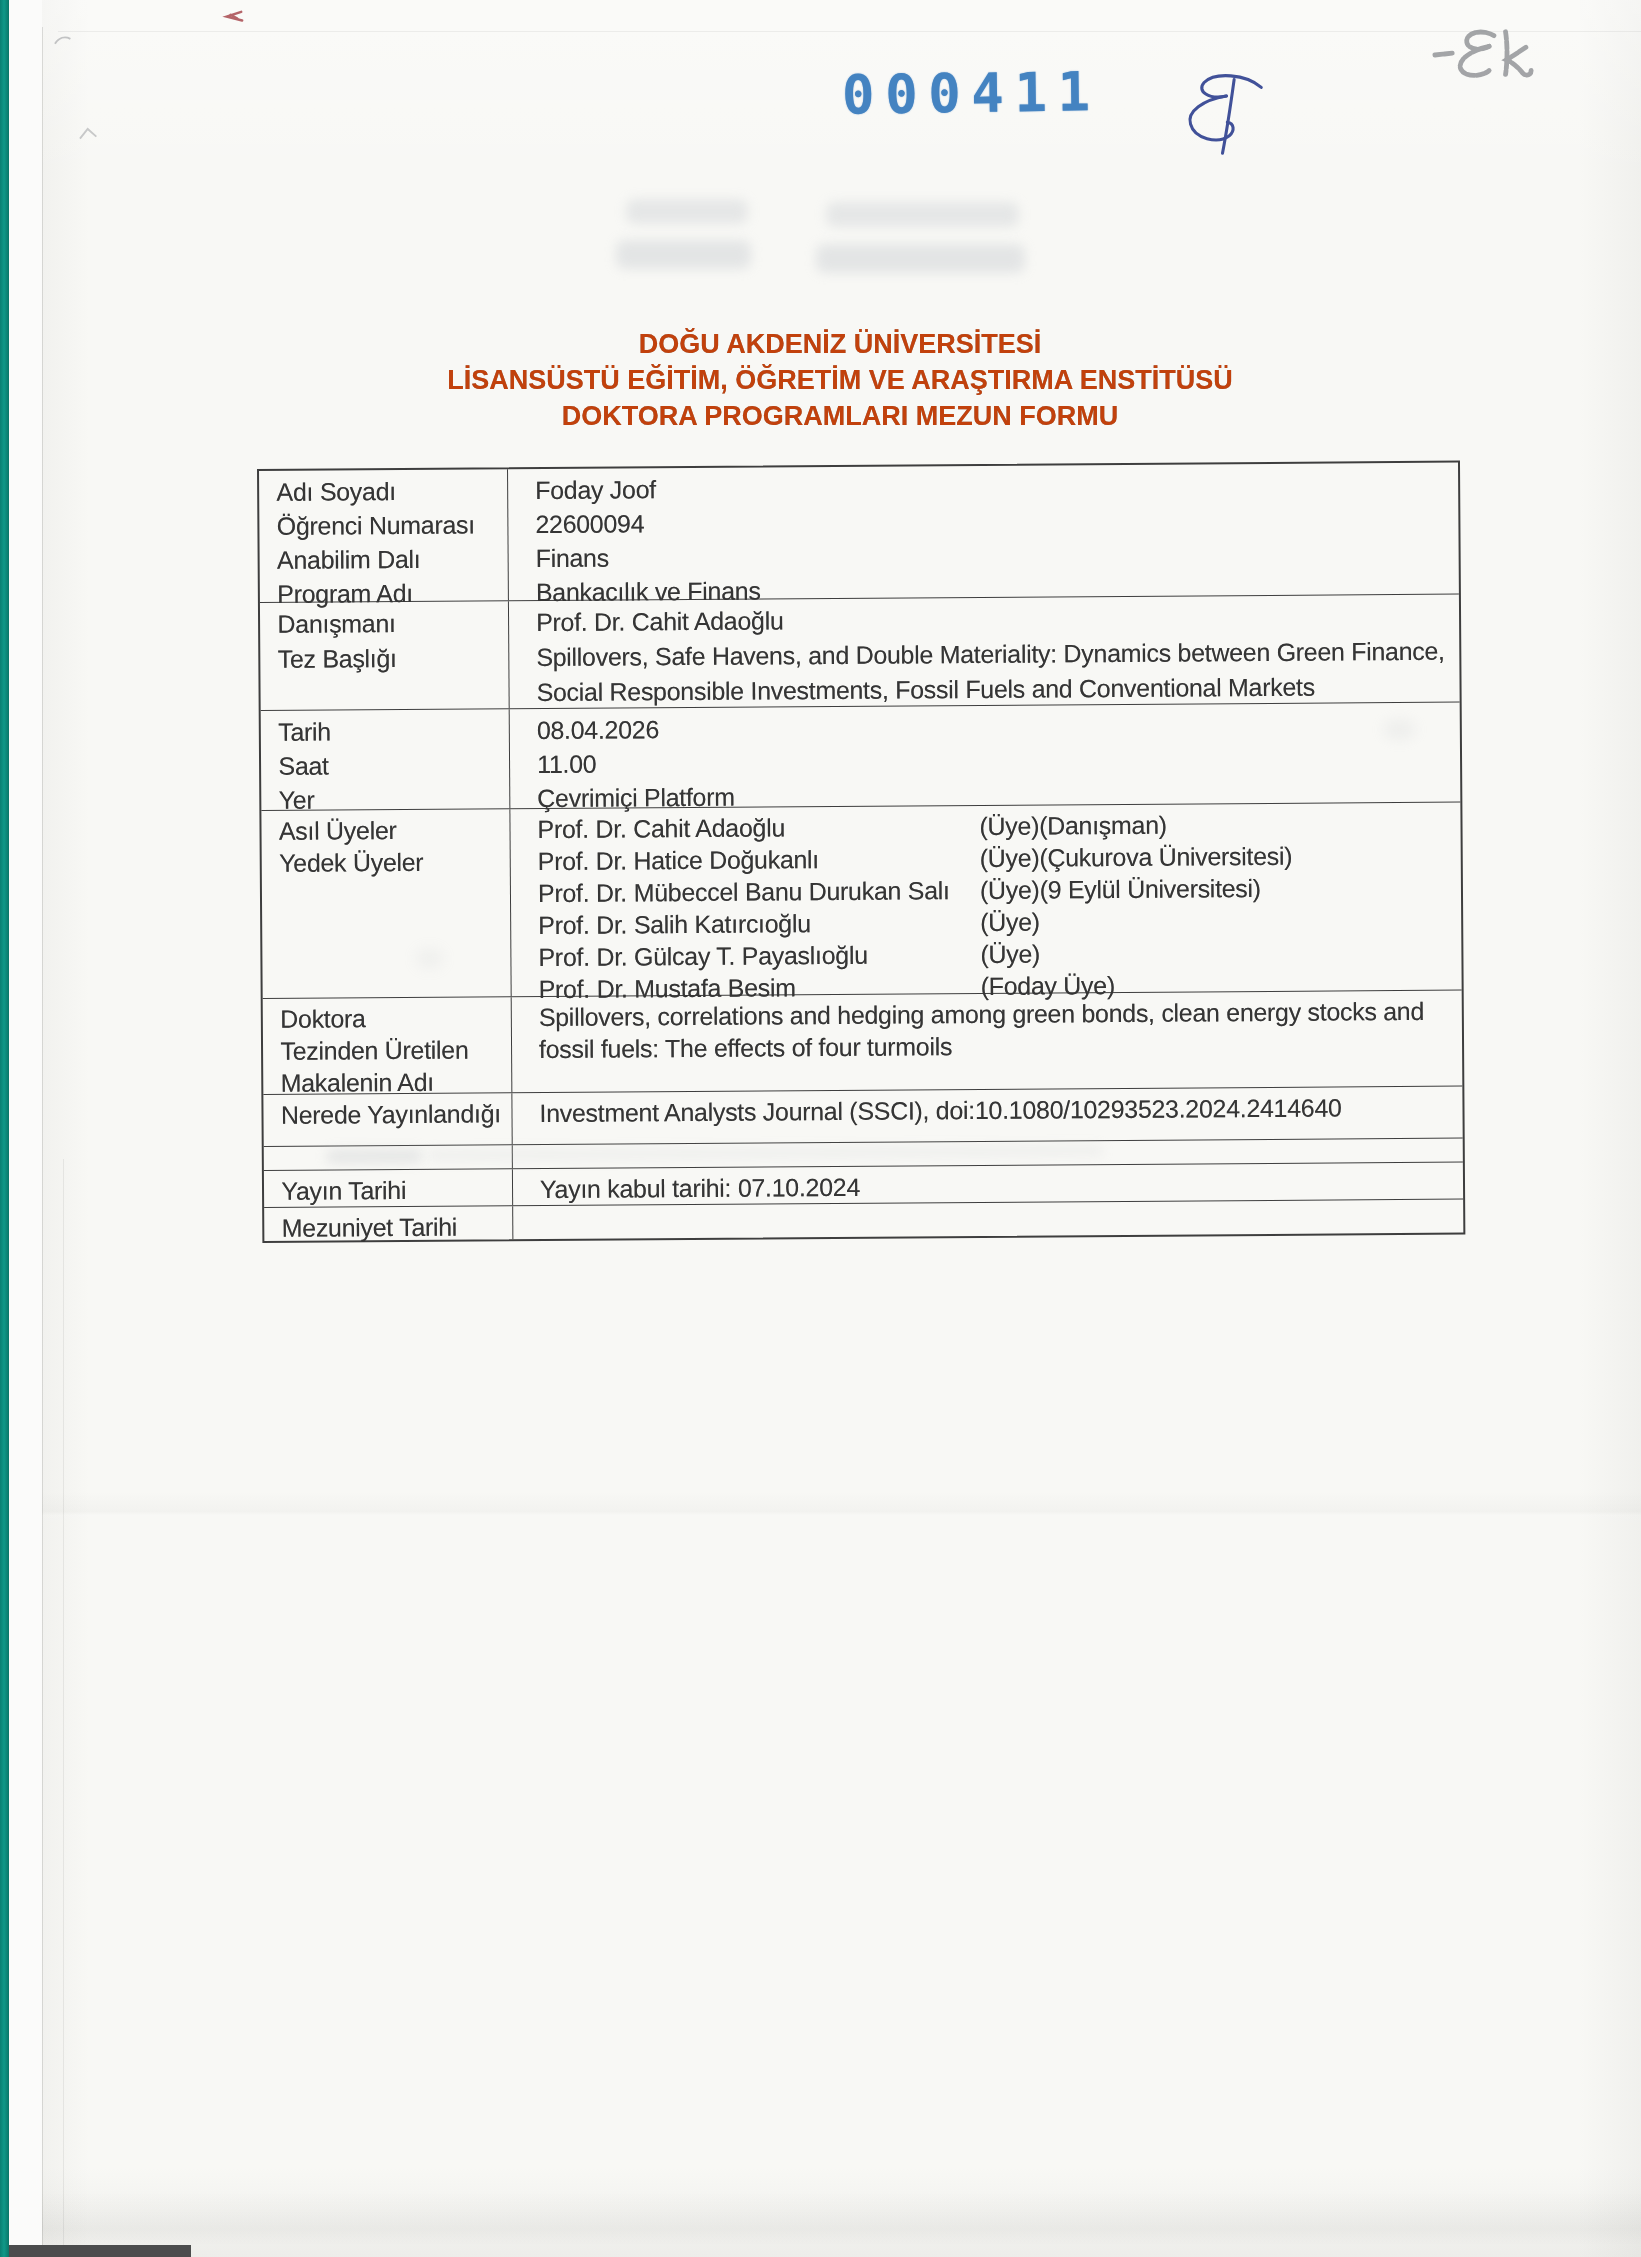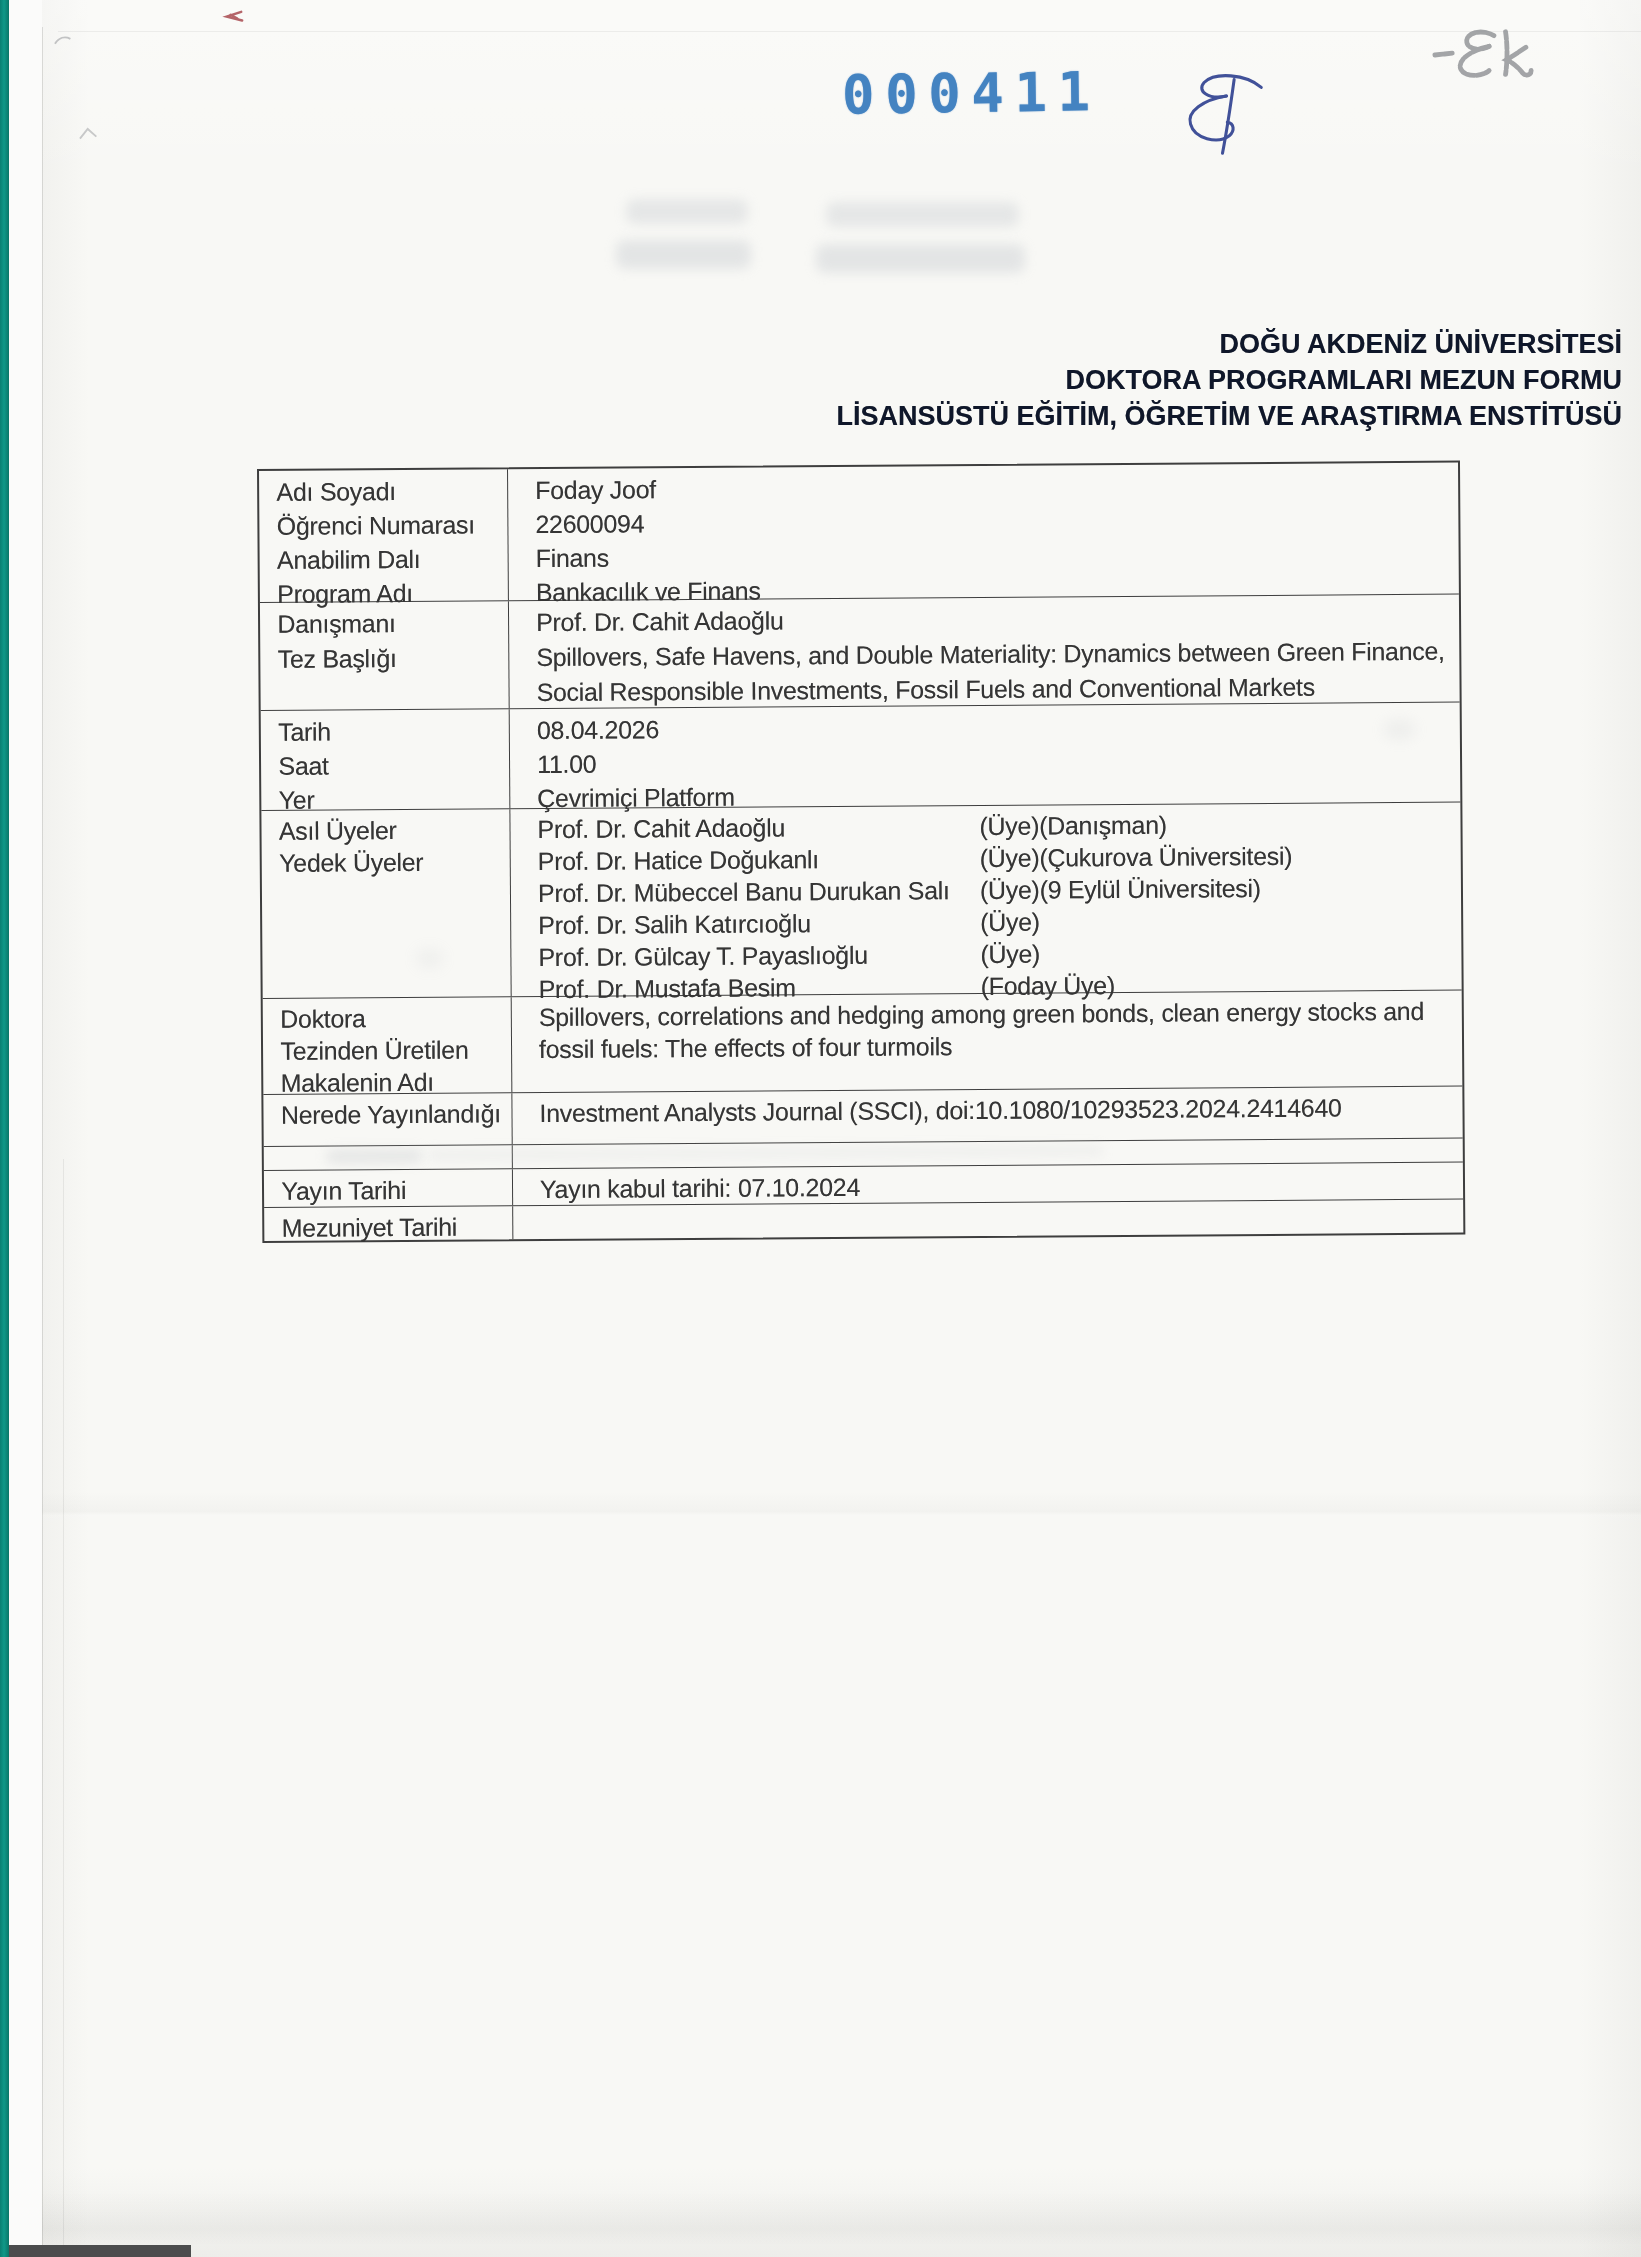--- a/index.html
+++ b/index.html
@@ -54,22 +54,22 @@
   .g1{left:626px;top:199px;width:122px;height:25px;opacity:.38;}
   .g2{left:616px;top:240px;width:135px;height:29px;opacity:.42;}
   .g3{left:826px;top:202px;width:193px;height:25px;opacity:.38;}
   .g4{left:816px;top:244px;width:209px;height:29px;opacity:.42;}
   .blotch{position:absolute;background:#b9bcc0;border-radius:50%;filter:blur(6.8px);}
   .b1{left:1383px;top:719px;width:33px;height:21px;opacity:.16;}
   .b2{left:415px;top:948px;width:29px;height:21px;opacity:.13;}
 
   
   .header{
-    position:absolute;left:58px;top:326px;width:1564px;text-align:right;
-    font-weight:bold;font-size:27px;line-height:36px;color:#0f172a;
+    position:absolute;left:58px;top:326px;width:1564px;text-align:center;
+    font-weight:bold;font-size:27px;line-height:36px;color:#c2410c;
     text-shadow:0 0 0.6px rgba(46,46,46,.5);
   }
 
   
   .form-table{
     position:absolute;left:257px;top:469px;width:1203px;
     transform:rotate(-0.4deg);transform-origin:0 0;
     border:2.9px solid #3e3e3e;
     color:#353535;font-size:25px;letter-spacing:-0.3px;
     text-shadow:0 0 0.6px rgba(53,53,53,.5);
@@ -141,22 +141,22 @@
 
 <svg class="pencil-m1" width="19.3" height="11.6" viewBox="0 0 20 12">
   <path d="M1,9 C5,3 11,1 17,4" fill="none" stroke="#8e9094" stroke-width="2"></path>
 </svg>
 <svg class="pencil-m2" width="19.3" height="13.5" viewBox="0 0 20 14">
   <path d="M1,12 L9,2 L18,10" fill="none" stroke="#8e9094" stroke-width="2"></path>
 </svg>
 
 <div class="header">
   <div class="ln">DOĞU AKDENİZ ÜNİVERSİTESİ</div>
+  <div class="ln">LİSANSÜSTÜ EĞİTİM, ÖĞRETİM VE ARAŞTIRMA ENSTİTÜSÜ</div>
   <div class="ln">DOKTORA PROGRAMLARI MEZUN FORMU</div>
-  <div class="ln">LİSANSÜSTÜ EĞİTİM, ÖĞRETİM VE ARAŞTIRMA ENSTİTÜSÜ</div>
 </div>
 
 <div class="form-table">
 
   <div class="row r1 lh35">
     <div class="lbl">
       <div class="ln">Adı Soyadı</div>
       <div class="ln">Öğrenci Numarası</div>
       <div class="ln">Anabilim Dalı</div>
       <div class="ln">Program Adı</div>

